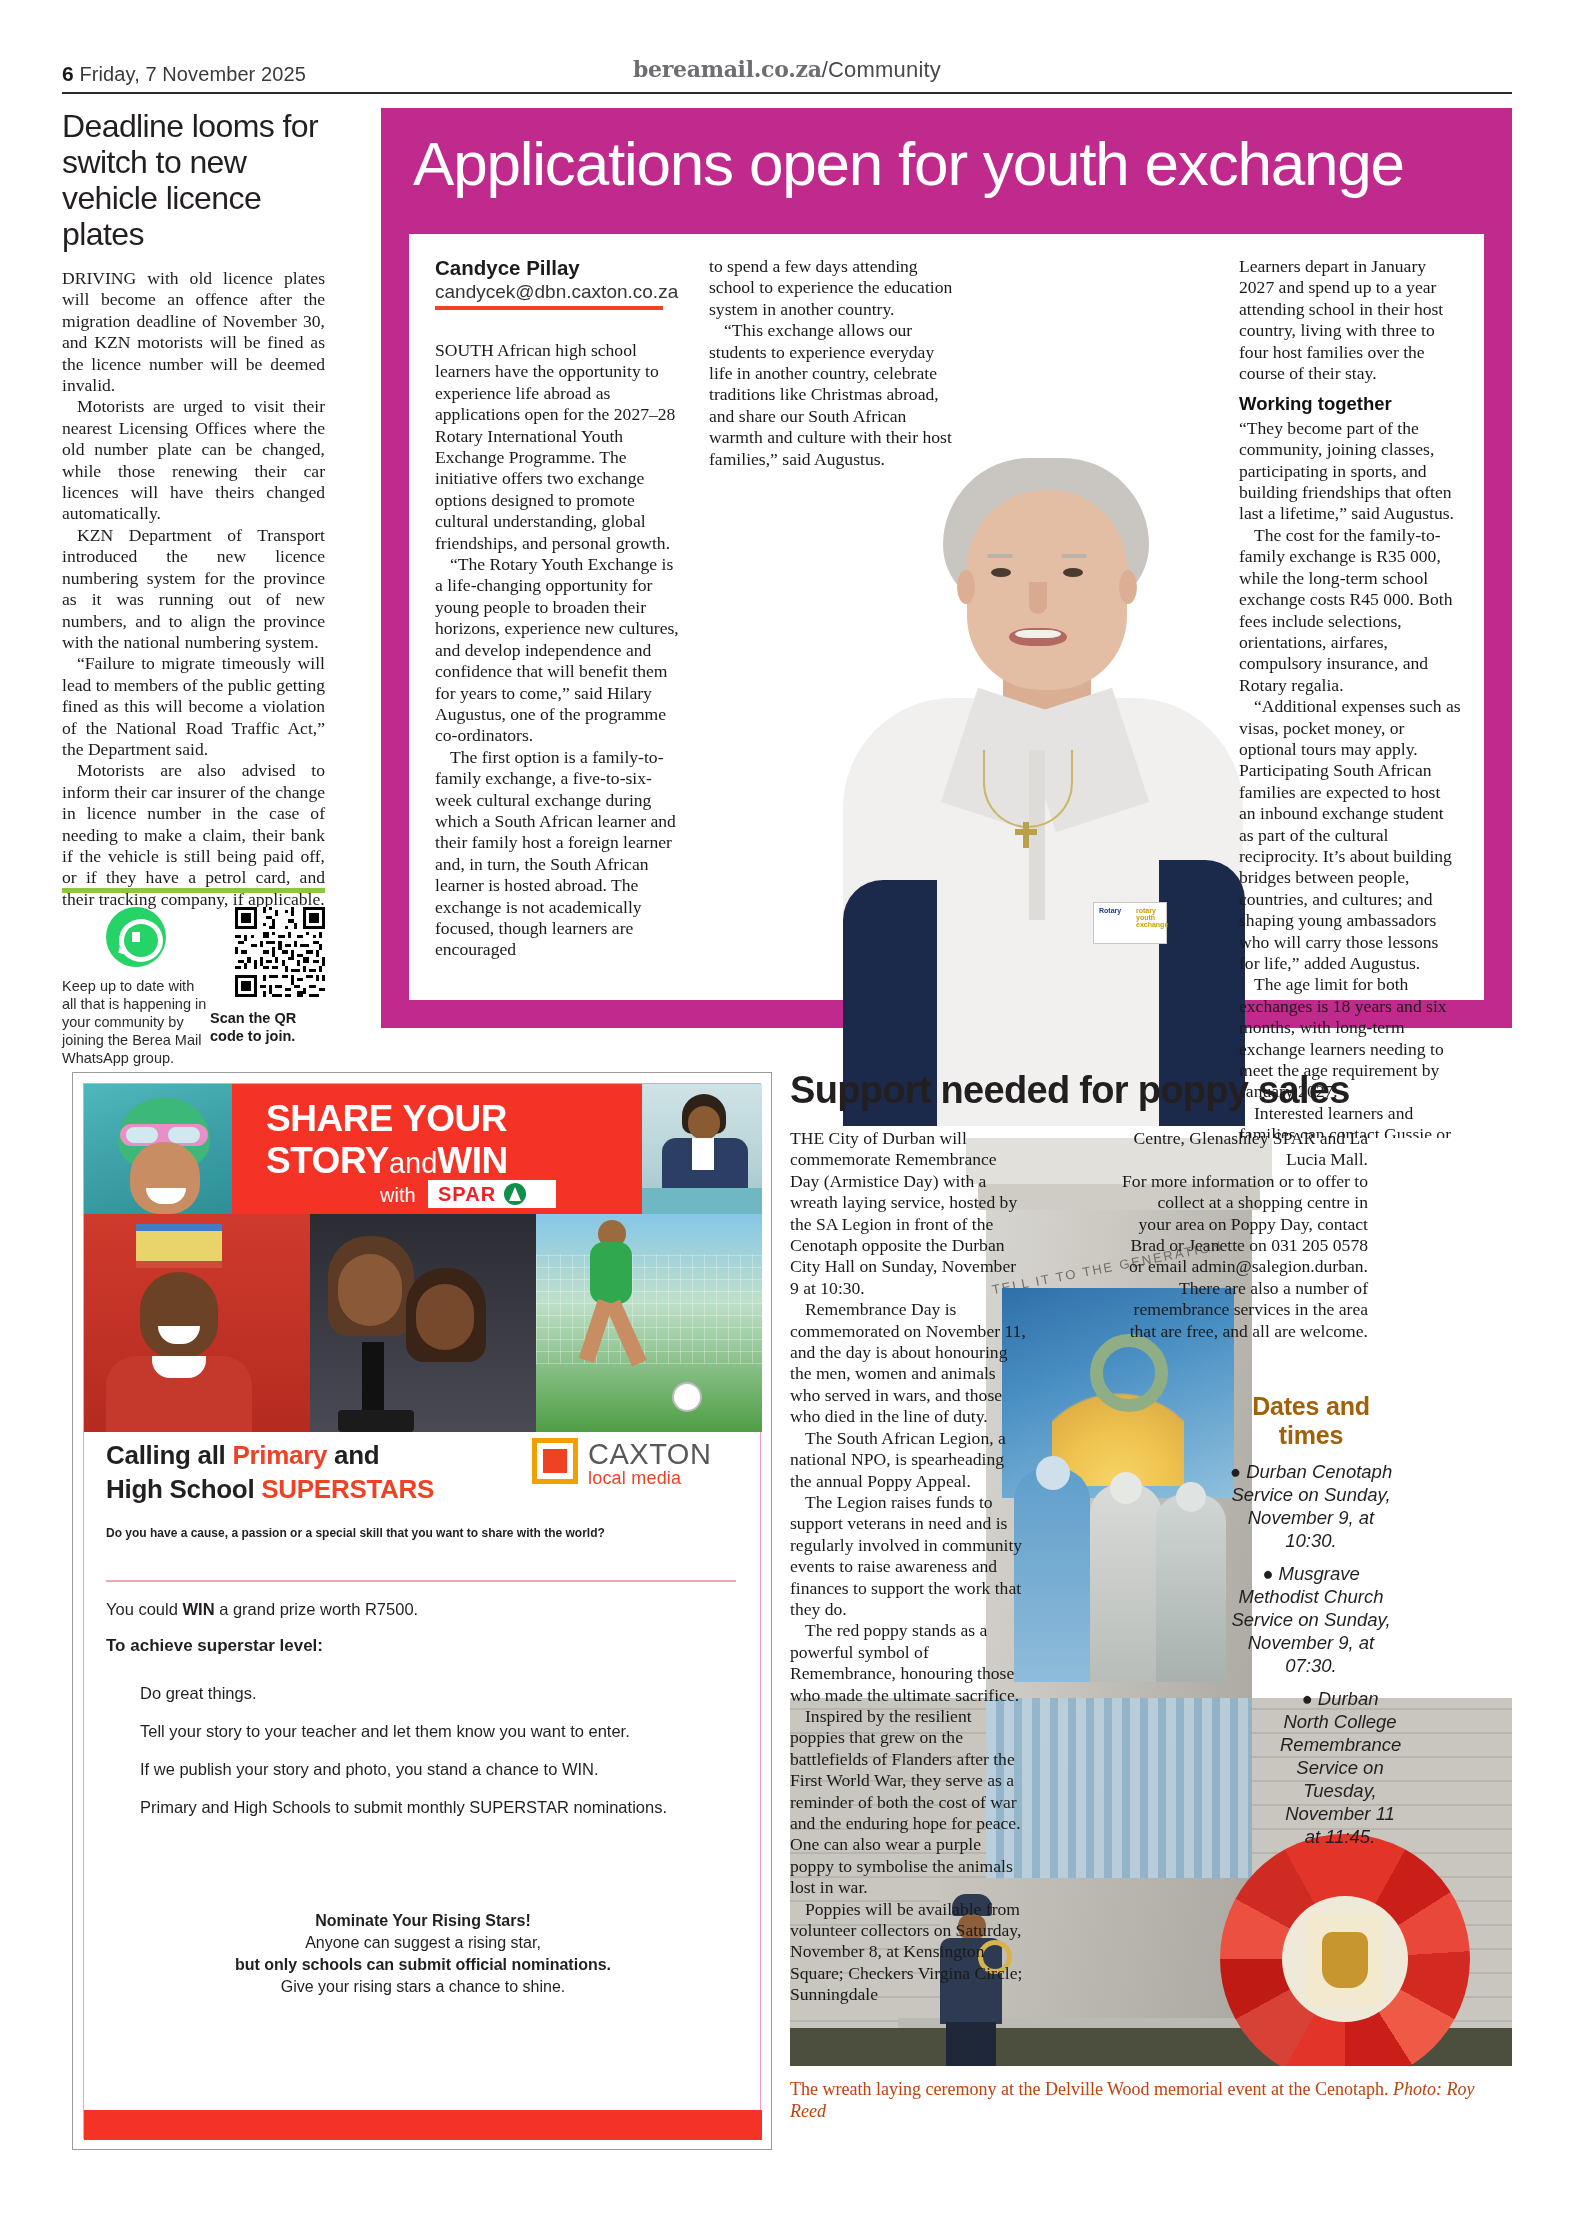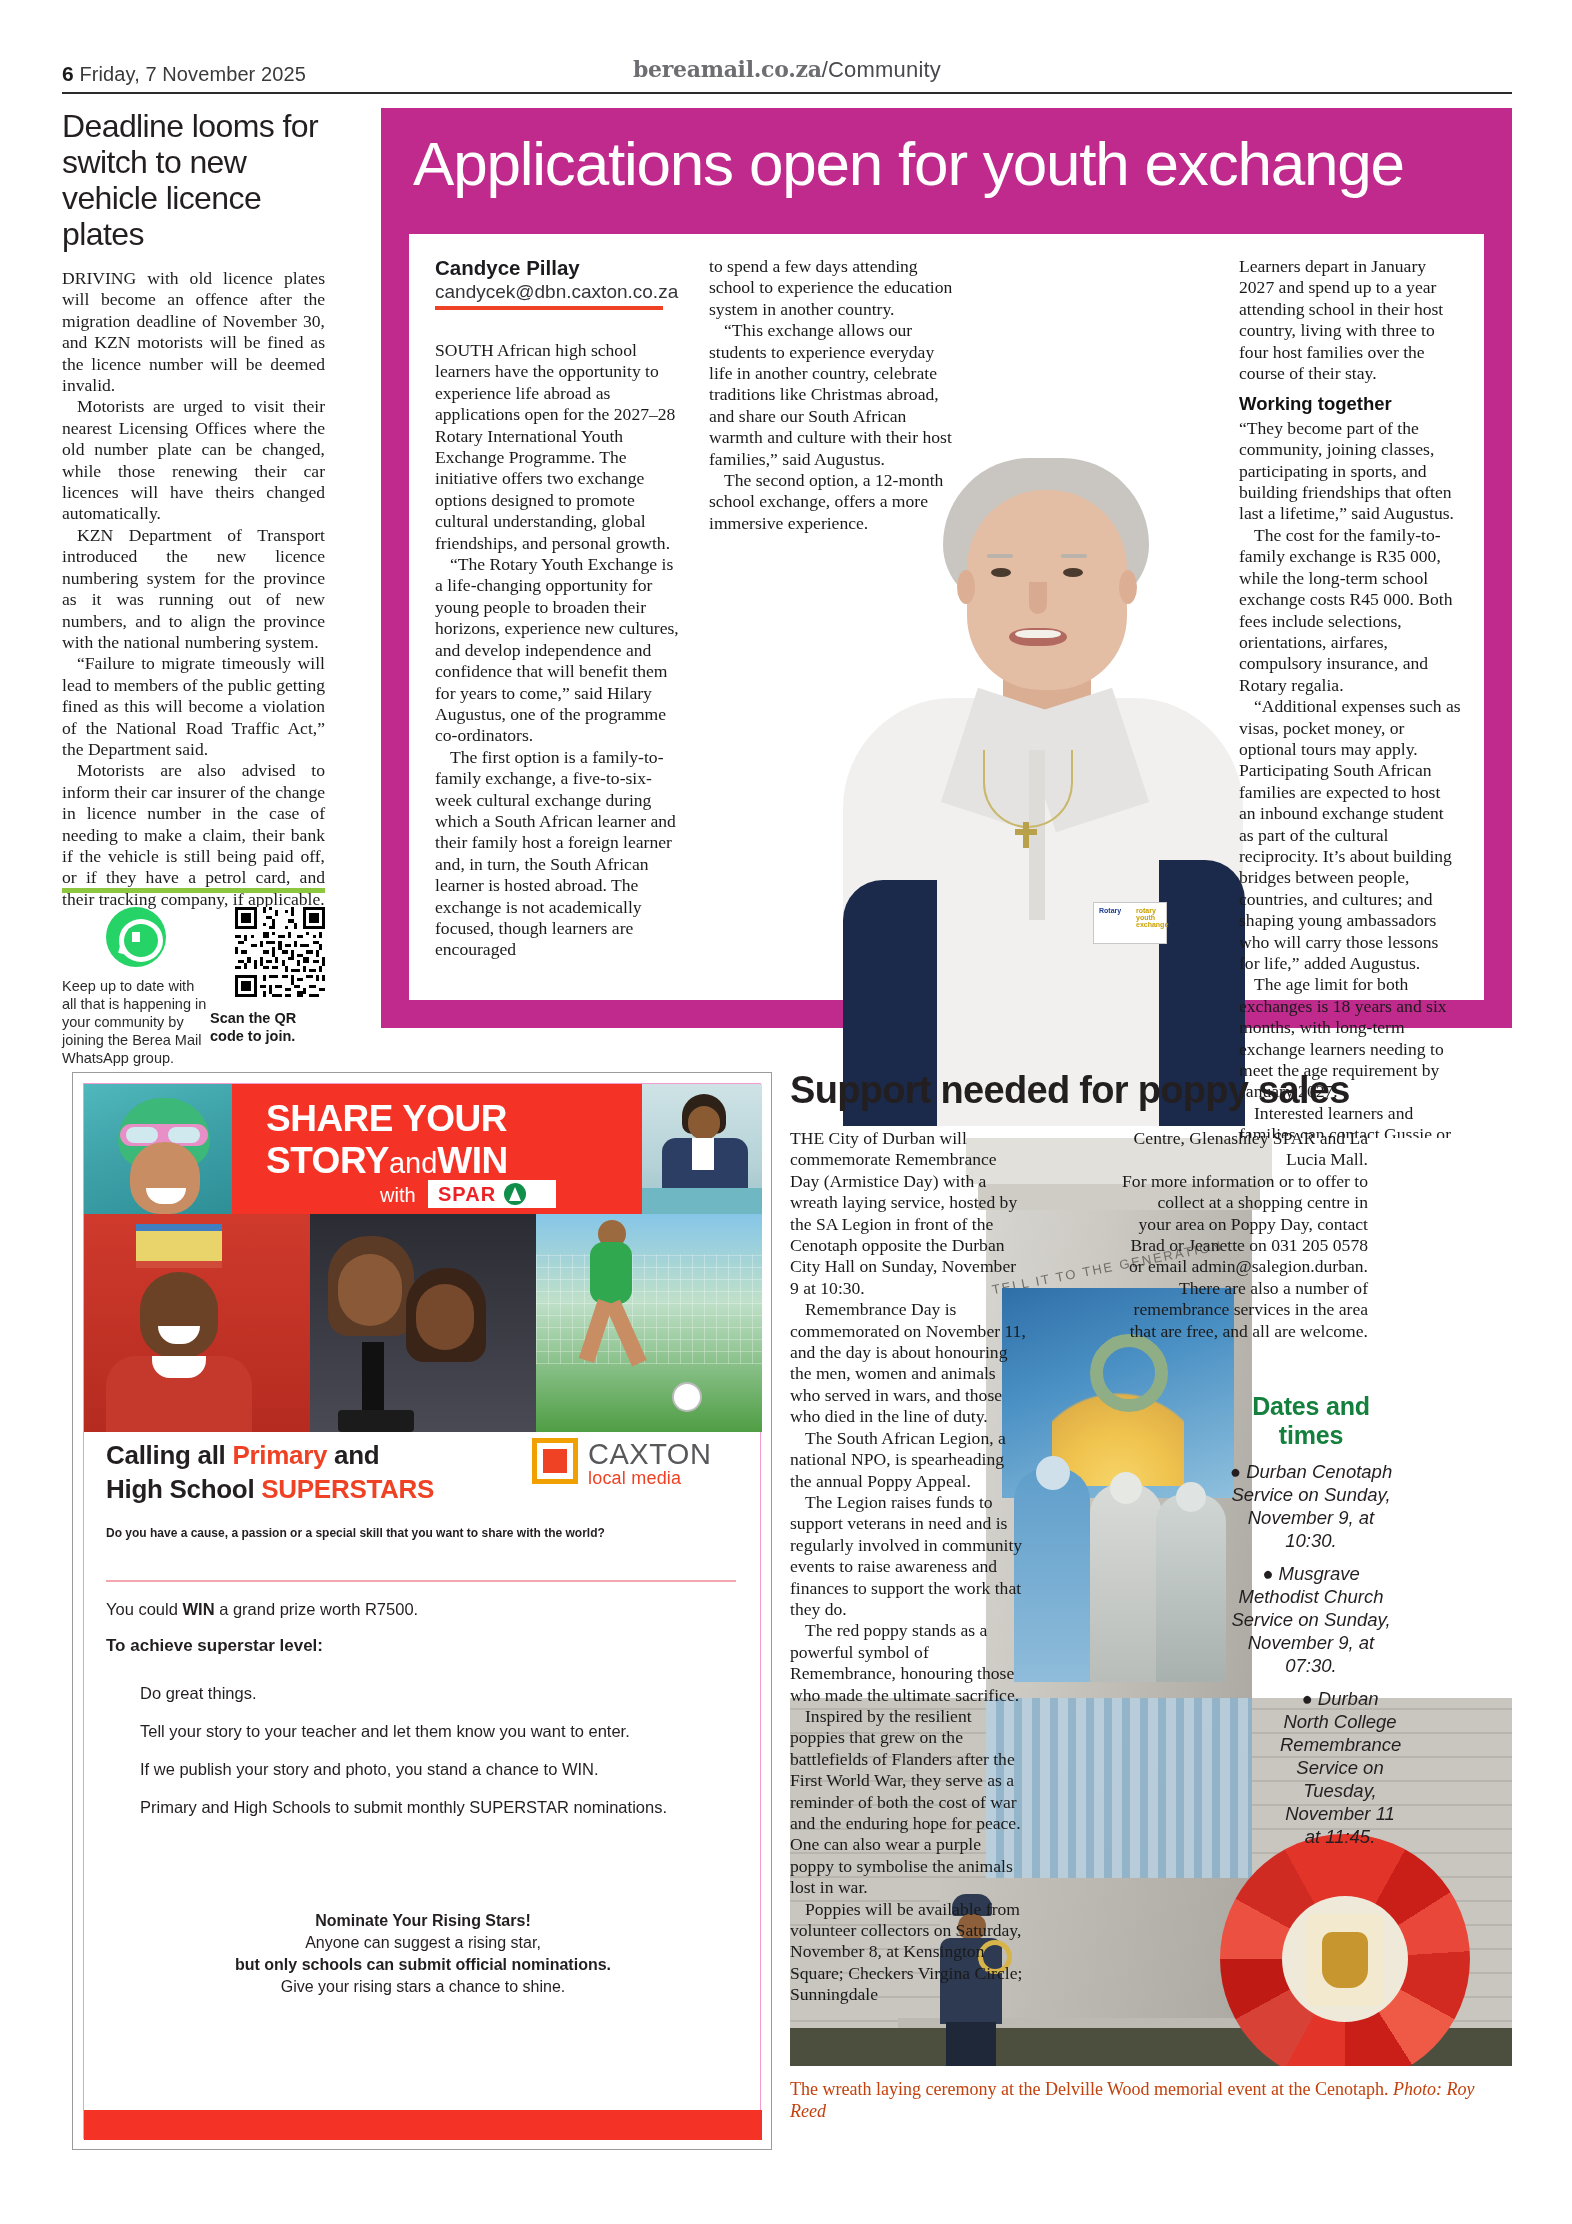--- a/index.html
+++ b/index.html
@@ -190,21 +190,21 @@
 
   
   .poppy { position:absolute; left:790px; top:1068px; width:722px; }
   .poppy-head { font-size:38px; line-height:44px; letter-spacing:-.7px; color:#231f20; margin:0 0 12px 0; }
   .pc { position:absolute; font-family:"Liberation Serif", serif; font-size:17.6px; line-height:21.4px; color:#1a1a1a; }
   .pc p { margin:0; text-indent:15px; }
   .pc p.first { text-indent:0; }
   .pc-1 { left:0; top:60px; width:238px; }
 
   .dt { position:absolute; left:338px; top:232px; width:238px; text-align:center; }
-  .dt-h { font-size:25px; font-weight:700; color:#15803d; letter-spacing:-.2px; }
+  .dt-h { font-size:25px; font-weight:700; color:#a16207; letter-spacing:-.2px; }
   .dt-b { font-size:18.5px; line-height:23px; color:#231f20; margin-top:10px;font-style:italic; }
 
   
   .cenophoto { position:absolute; left:790px; top:1138px; width:722px; height:928px; overflow:hidden; }
   .cn-sky { position:absolute; inset:0; background:#ffffff; }
   .cn-tower {
     position:absolute; left:196px; top:0; width:266px; height:740px;
     background:linear-gradient(100deg,#d8d6d1 0%,#ccc9c3 35%,#b9b6b0 70%,#a9a6a0 100%);
   }
   .cn-cap { position:absolute; left:176px; top:0; width:306px; height:46px; background:#e2e0db; }
@@ -359,21 +359,20 @@
 
       <div class="fcol fcol-1">
         <p class="first">SOUTH African high school learners have the opportunity to experience life abroad as applications open for the 2027–28 Rotary International Youth Exchange Programme. The initiative offers two exchange options designed to promote cultural understanding, global friendships, and personal growth.</p>
         <p>“The Rotary Youth Exchange is a life-changing opportunity for young people to broaden their horizons, experience new cultures, and develop independence and confidence that will benefit them for years to come,” said Hilary Augustus, one of the programme co-ordinators.</p>
         <p>The first option is a family-to-family exchange, a five-to-six-week cultural exchange during which a South African learner and their family host a foreign learner and, in turn, the South African learner is hosted abroad. The exchange is not academically focused, though learners are encouraged</p>
       </div>
 
       <div class="fcol fcol-2">
         <p class="first">to spend a few days attending school to experience the education system in another country.</p>
         <p>“This exchange allows our students to experience everyday life in another country, celebrate traditions like Christmas abroad, and share our South African warmth and culture with their host families,” said Augustus.</p>
-        <p>The second option, a 12-month school exchange, offers a more immersive experience.</p>
       </div>
 
       <div class="fcol fcol-3">
         <p class="first">Learners depart in January 2027 and spend up to a year attending school in their host country, living with three to four host families over the course of their stay.</p>
         <p class="sub">Working together</p>
         <p class="first">“They become part of the community, joining classes, participating in sports, and building friendships that often last a lifetime,” said Augustus.</p>
         <p>The cost for the family-to-family exchange is R35 000, while the long-term school exchange costs R45 000. Both fees include selections, orientations, airfares, compulsory insurance, and Rotary regalia.</p>
         <p>“Additional expenses such as visas, pocket money, or optional tours may apply. Participating South African families are expected to host an inbound exchange student as part of the cultural reciprocity. It’s about building bridges between people, countries, and cultures; and shaping young ambassadors who will carry those lessons for life,” added Augustus.</p>
         <p>The age limit for both exchanges is 18 years and six months, with long-term exchange learners needing to meet the age requirement by January 2027.</p>
         <p>Interested learners and families can contact Gussie or Hilary Augustus on aug@iafrica.com for further information.</p>

